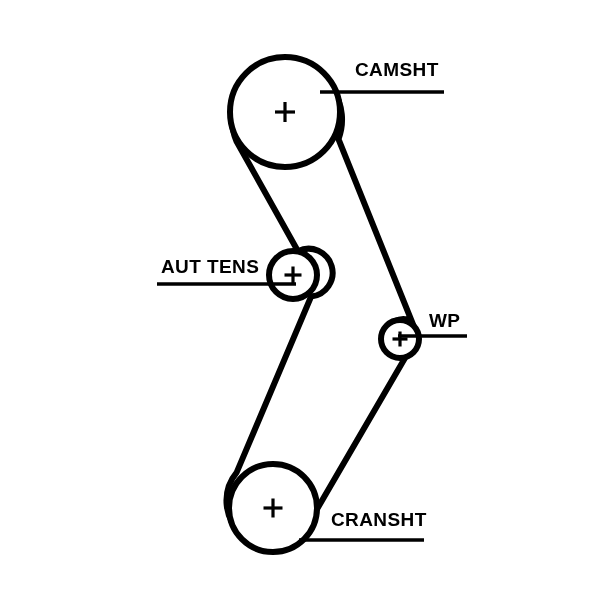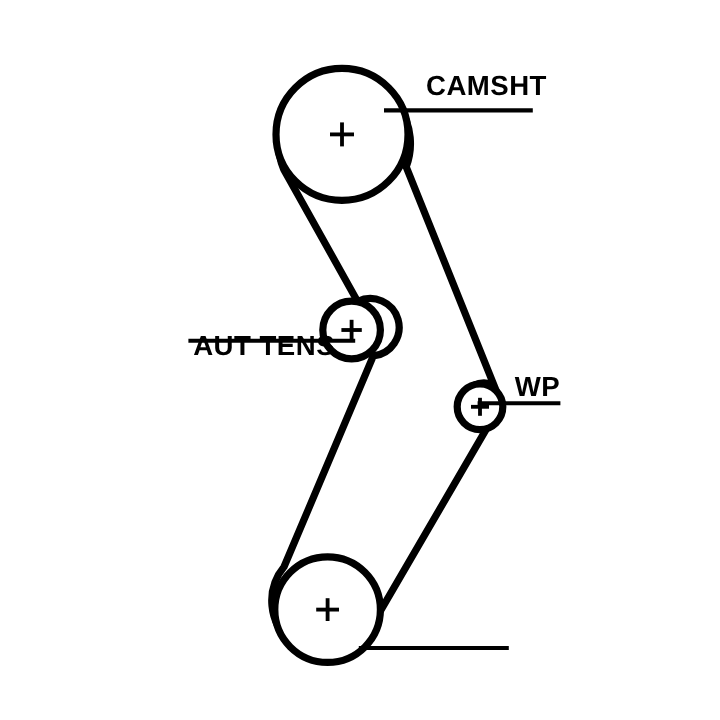--- a/index.html
+++ b/index.html
@@ -46,21 +46,21 @@
   }
   .leader-line {
     stroke: #000000;
     stroke-width: 3.4;
     stroke-linecap: butt;
   }
   .label-text {
     position: absolute;
     font-family: "Liberation Sans", sans-serif;
     font-weight: bold;
-    font-size: 23px;
+    font-size: 19px;
     letter-spacing: 0.4px;
     color: #000000;
     white-space: nowrap;
     line-height: 1;
   }
 </style>
 </head>
 <body>
 
 <div id="diagram-root">
@@ -95,18 +95,19 @@
     </g>
 
     <line class="leader-line" x1="320" y1="92" x2="444" y2="92"></line>
     <line class="leader-line" x1="157" y1="284" x2="296" y2="284"></line>
     <line class="leader-line" x1="398" y1="336" x2="467" y2="336"></line>
     <line class="leader-line" x1="299" y1="540" x2="424" y2="540"></line>
   </svg>
 
   <div class="label-text" style="left:355px; top:60px;">CAMSHT</div>
 
-  <div class="label-text" style="left:161px; top:257px;margin-top:20px;">AUT TENS</div>
+  <div class="label-text" style="left:161px; top:257px;">AUT TENS</div>
 
   <div class="label-text" style="left:429px; top:311px;">WP</div>
 
+  <div class="label-text" style="left:331px; top:510px;">CRANSHT</div>
 
 </div>
 
 </body></html>

